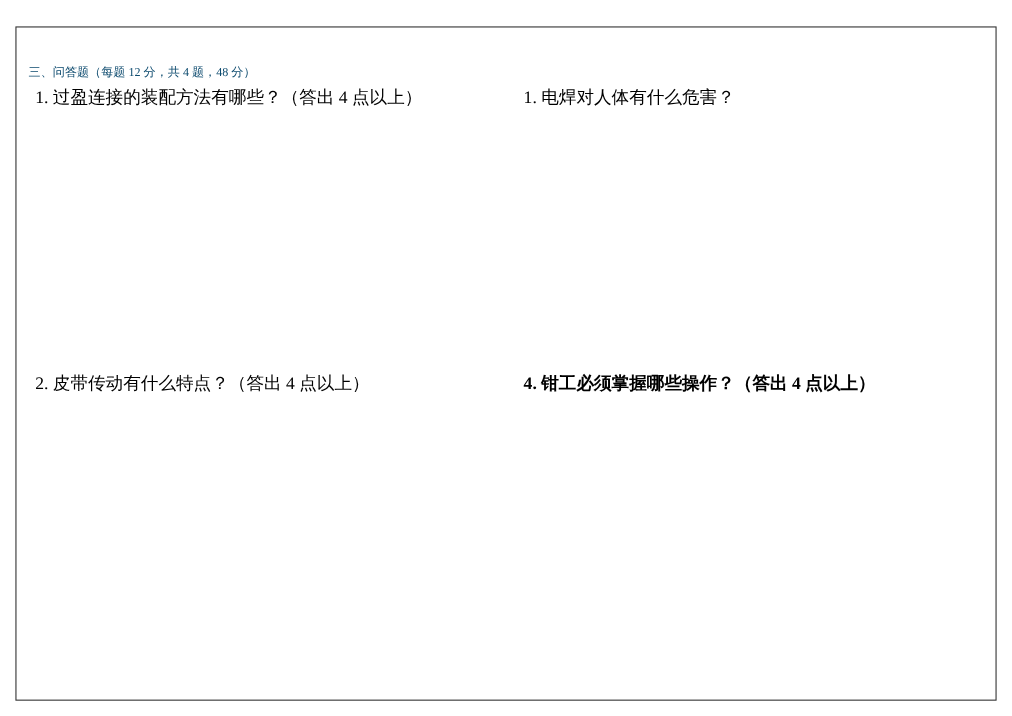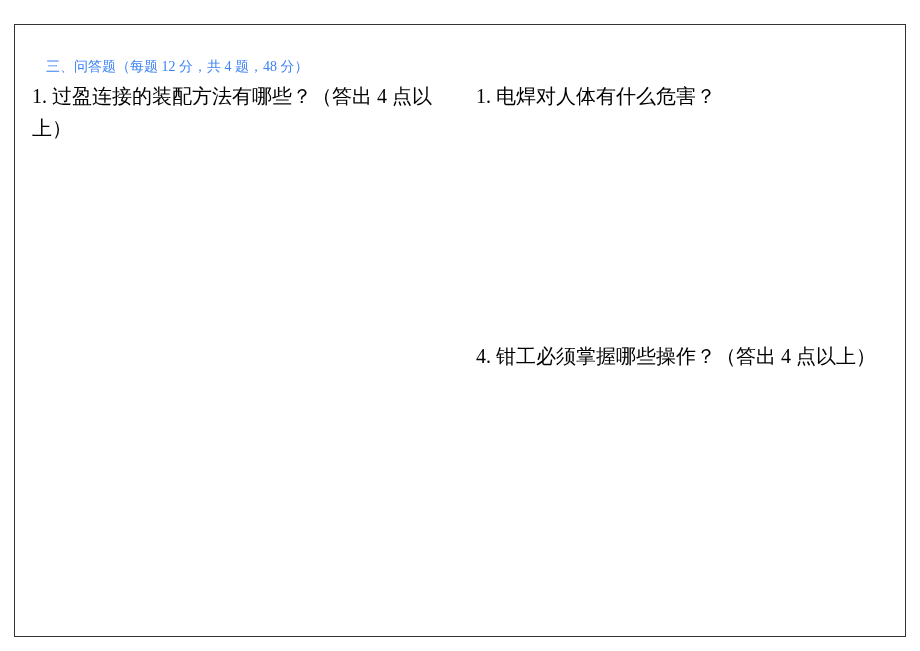--- a/index.html
+++ b/index.html
@@ -23,47 +23,47 @@
       border: 1px solid #333;
     }
     .content {
       position: absolute;
       top: 58px;
       left: 26px;
       right: 26px;
       bottom: 26px;
     }
     .section-header {
-      font-size: 14px;
-      color: #3b82f6;
+      font-size: 11px;
+      color: #0c4a6e;
       margin-bottom: 4px;
-      margin-left: 20px;
     }
     .questions-grid {
       display: grid;
       grid-template-columns: 1fr 1fr;
       grid-template-rows: auto auto;
       column-gap: 20px;
     }
     .question {
-      font-size: 20px;
+      font-size: 16px;
       color: #000;
       padding-left: 6px;
       line-height: 1.6;
     }
     .q1 { grid-column: 1; grid-row: 1; min-height: 260px; }
     .q3 { grid-column: 2; grid-row: 1; min-height: 260px; }
     .q2 { grid-column: 1; grid-row: 2; }
-    .q4 { grid-column: 2; grid-row: 2; }
+    .q4 { grid-column: 2; grid-row: 2; font-weight: bold; }
   </style>
 </head>
 <body>
 
 <div class="page-border"></div>
 
 <div class="content">
   <div class="section-header">三、问答题（每题 12 分，共 4 题，48 分）</div>
   <div class="questions-grid">
     <div class="question q1">1. 过盈连接的装配方法有哪些？（答出 4 点以上）</div>
     <div class="question q3">1. 电焊对人体有什么危害？</div>
+    <div class="question q2">2. 皮带传动有什么特点？（答出 4 点以上）</div>
     <div class="question q4">4. 钳工必须掌握哪些操作？（答出 4 点以上）</div>
   </div>
 </div>
 
 </body></html>

